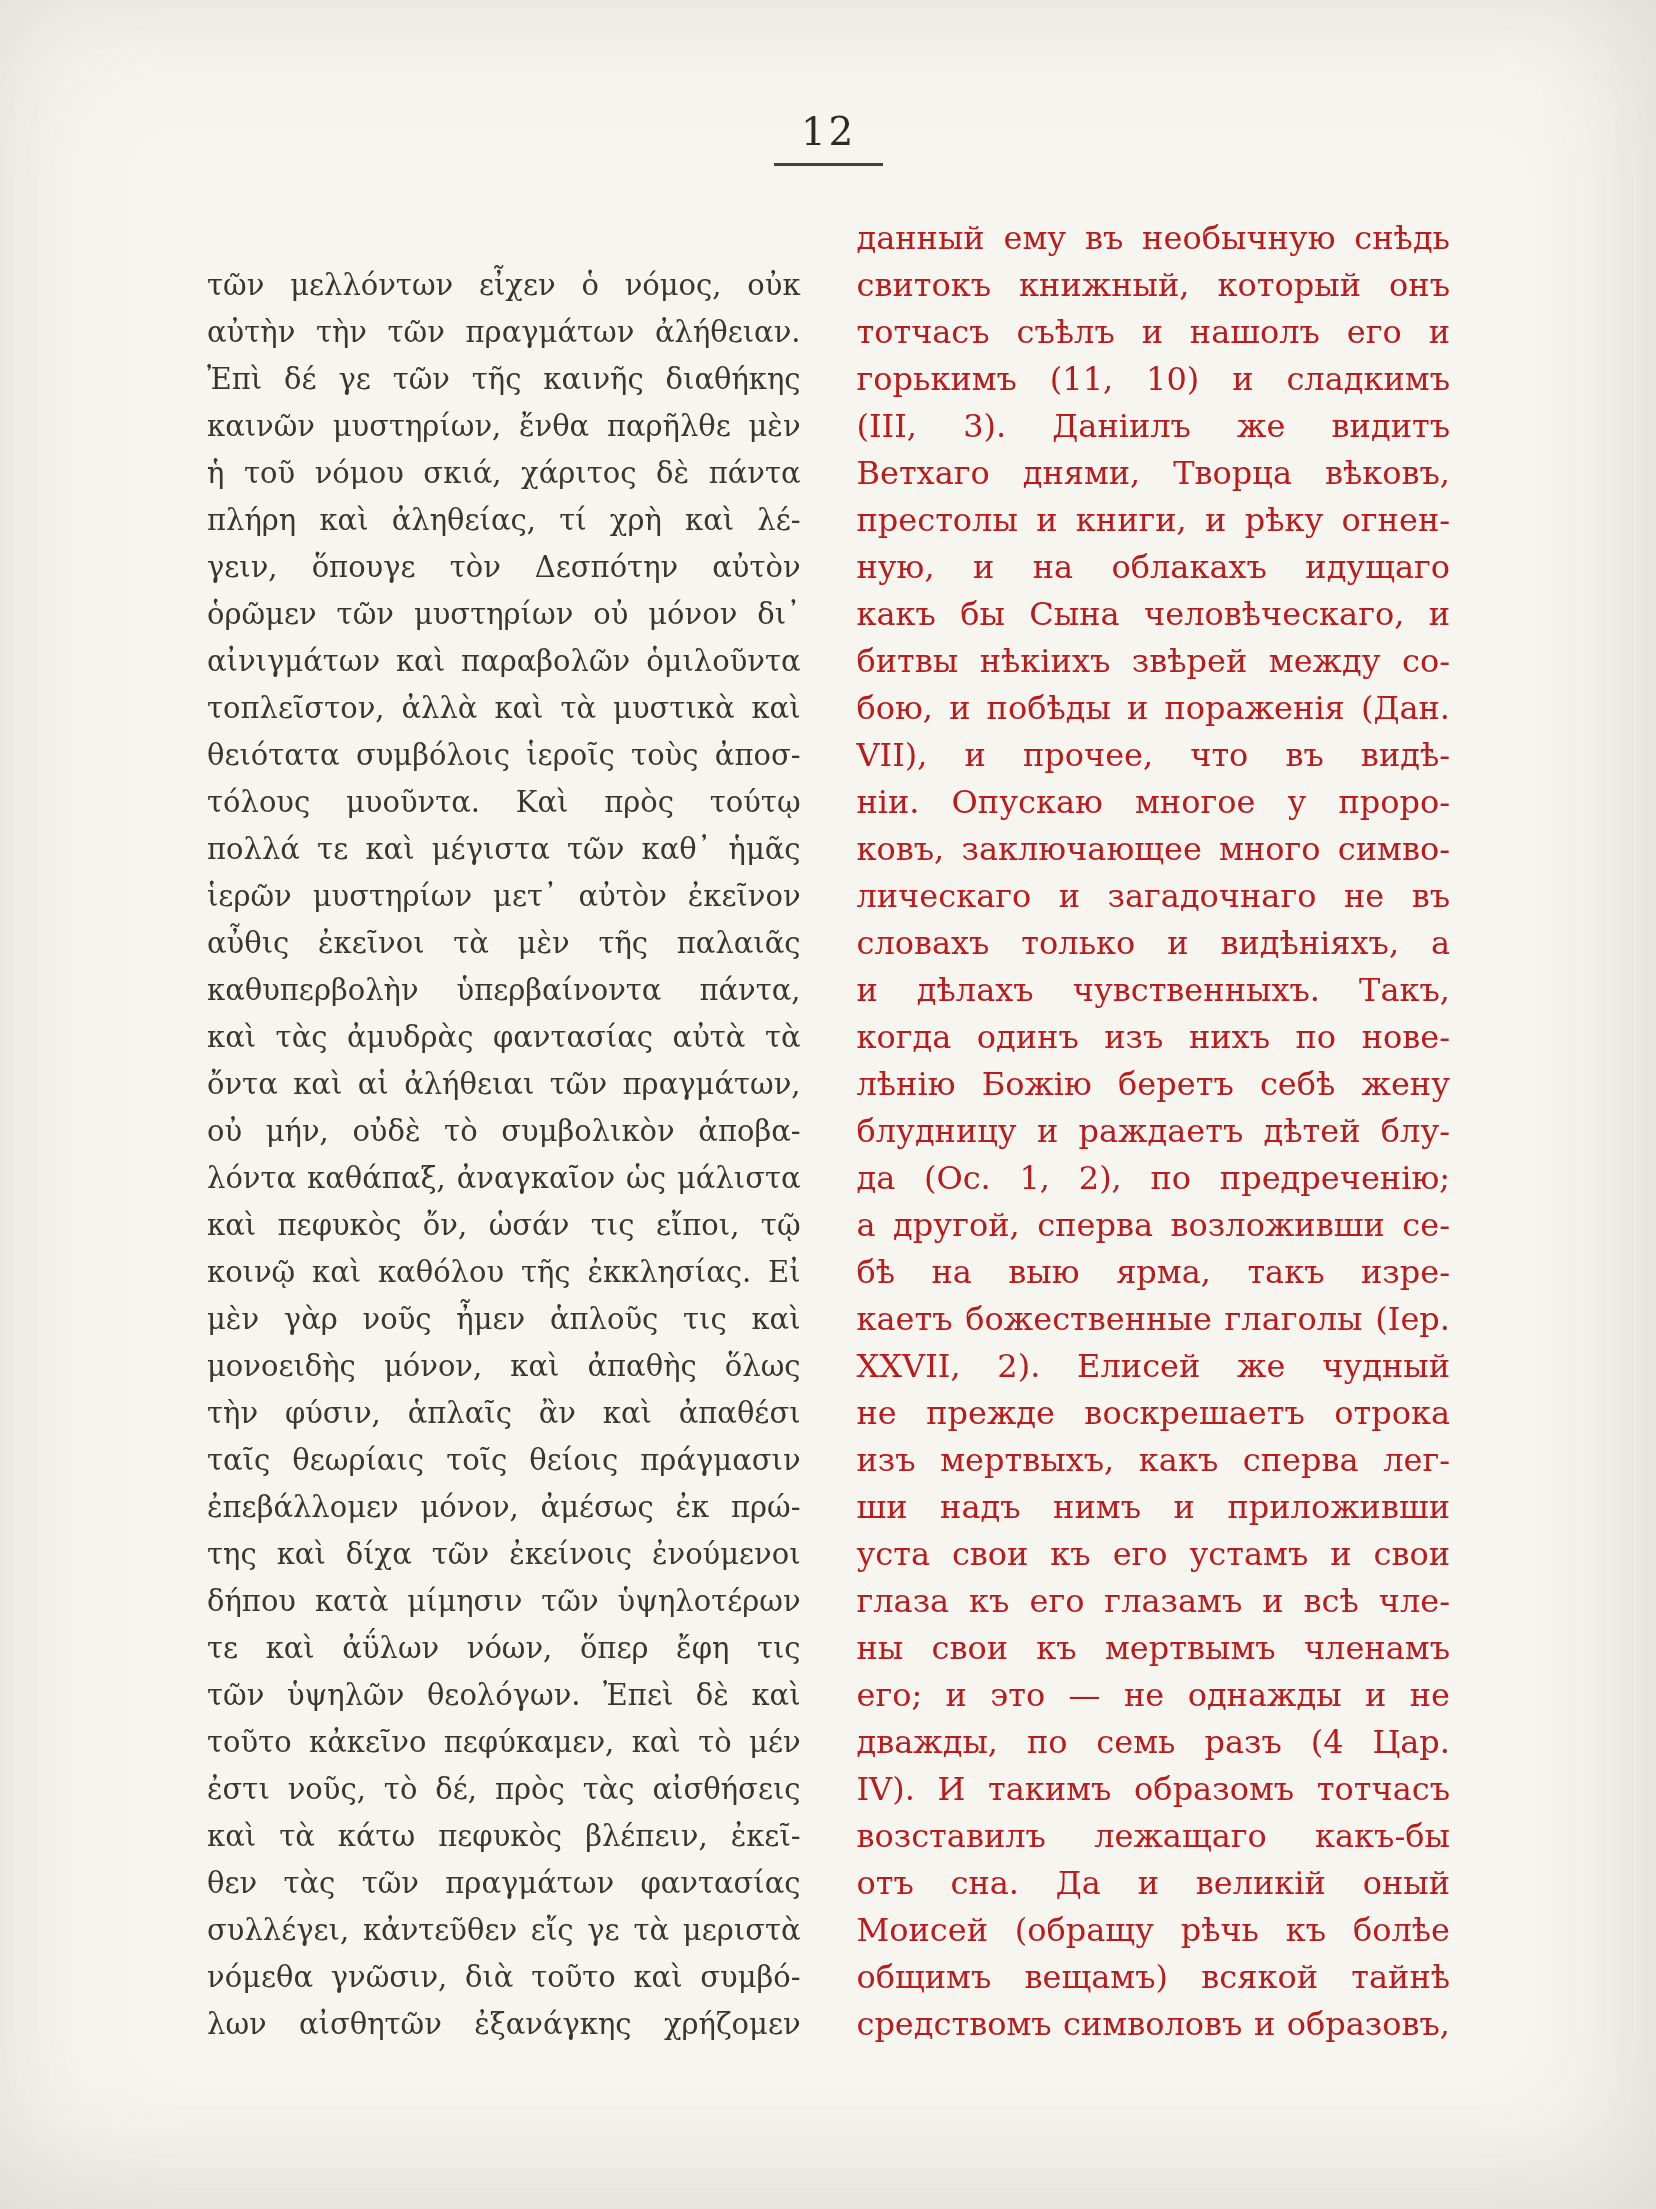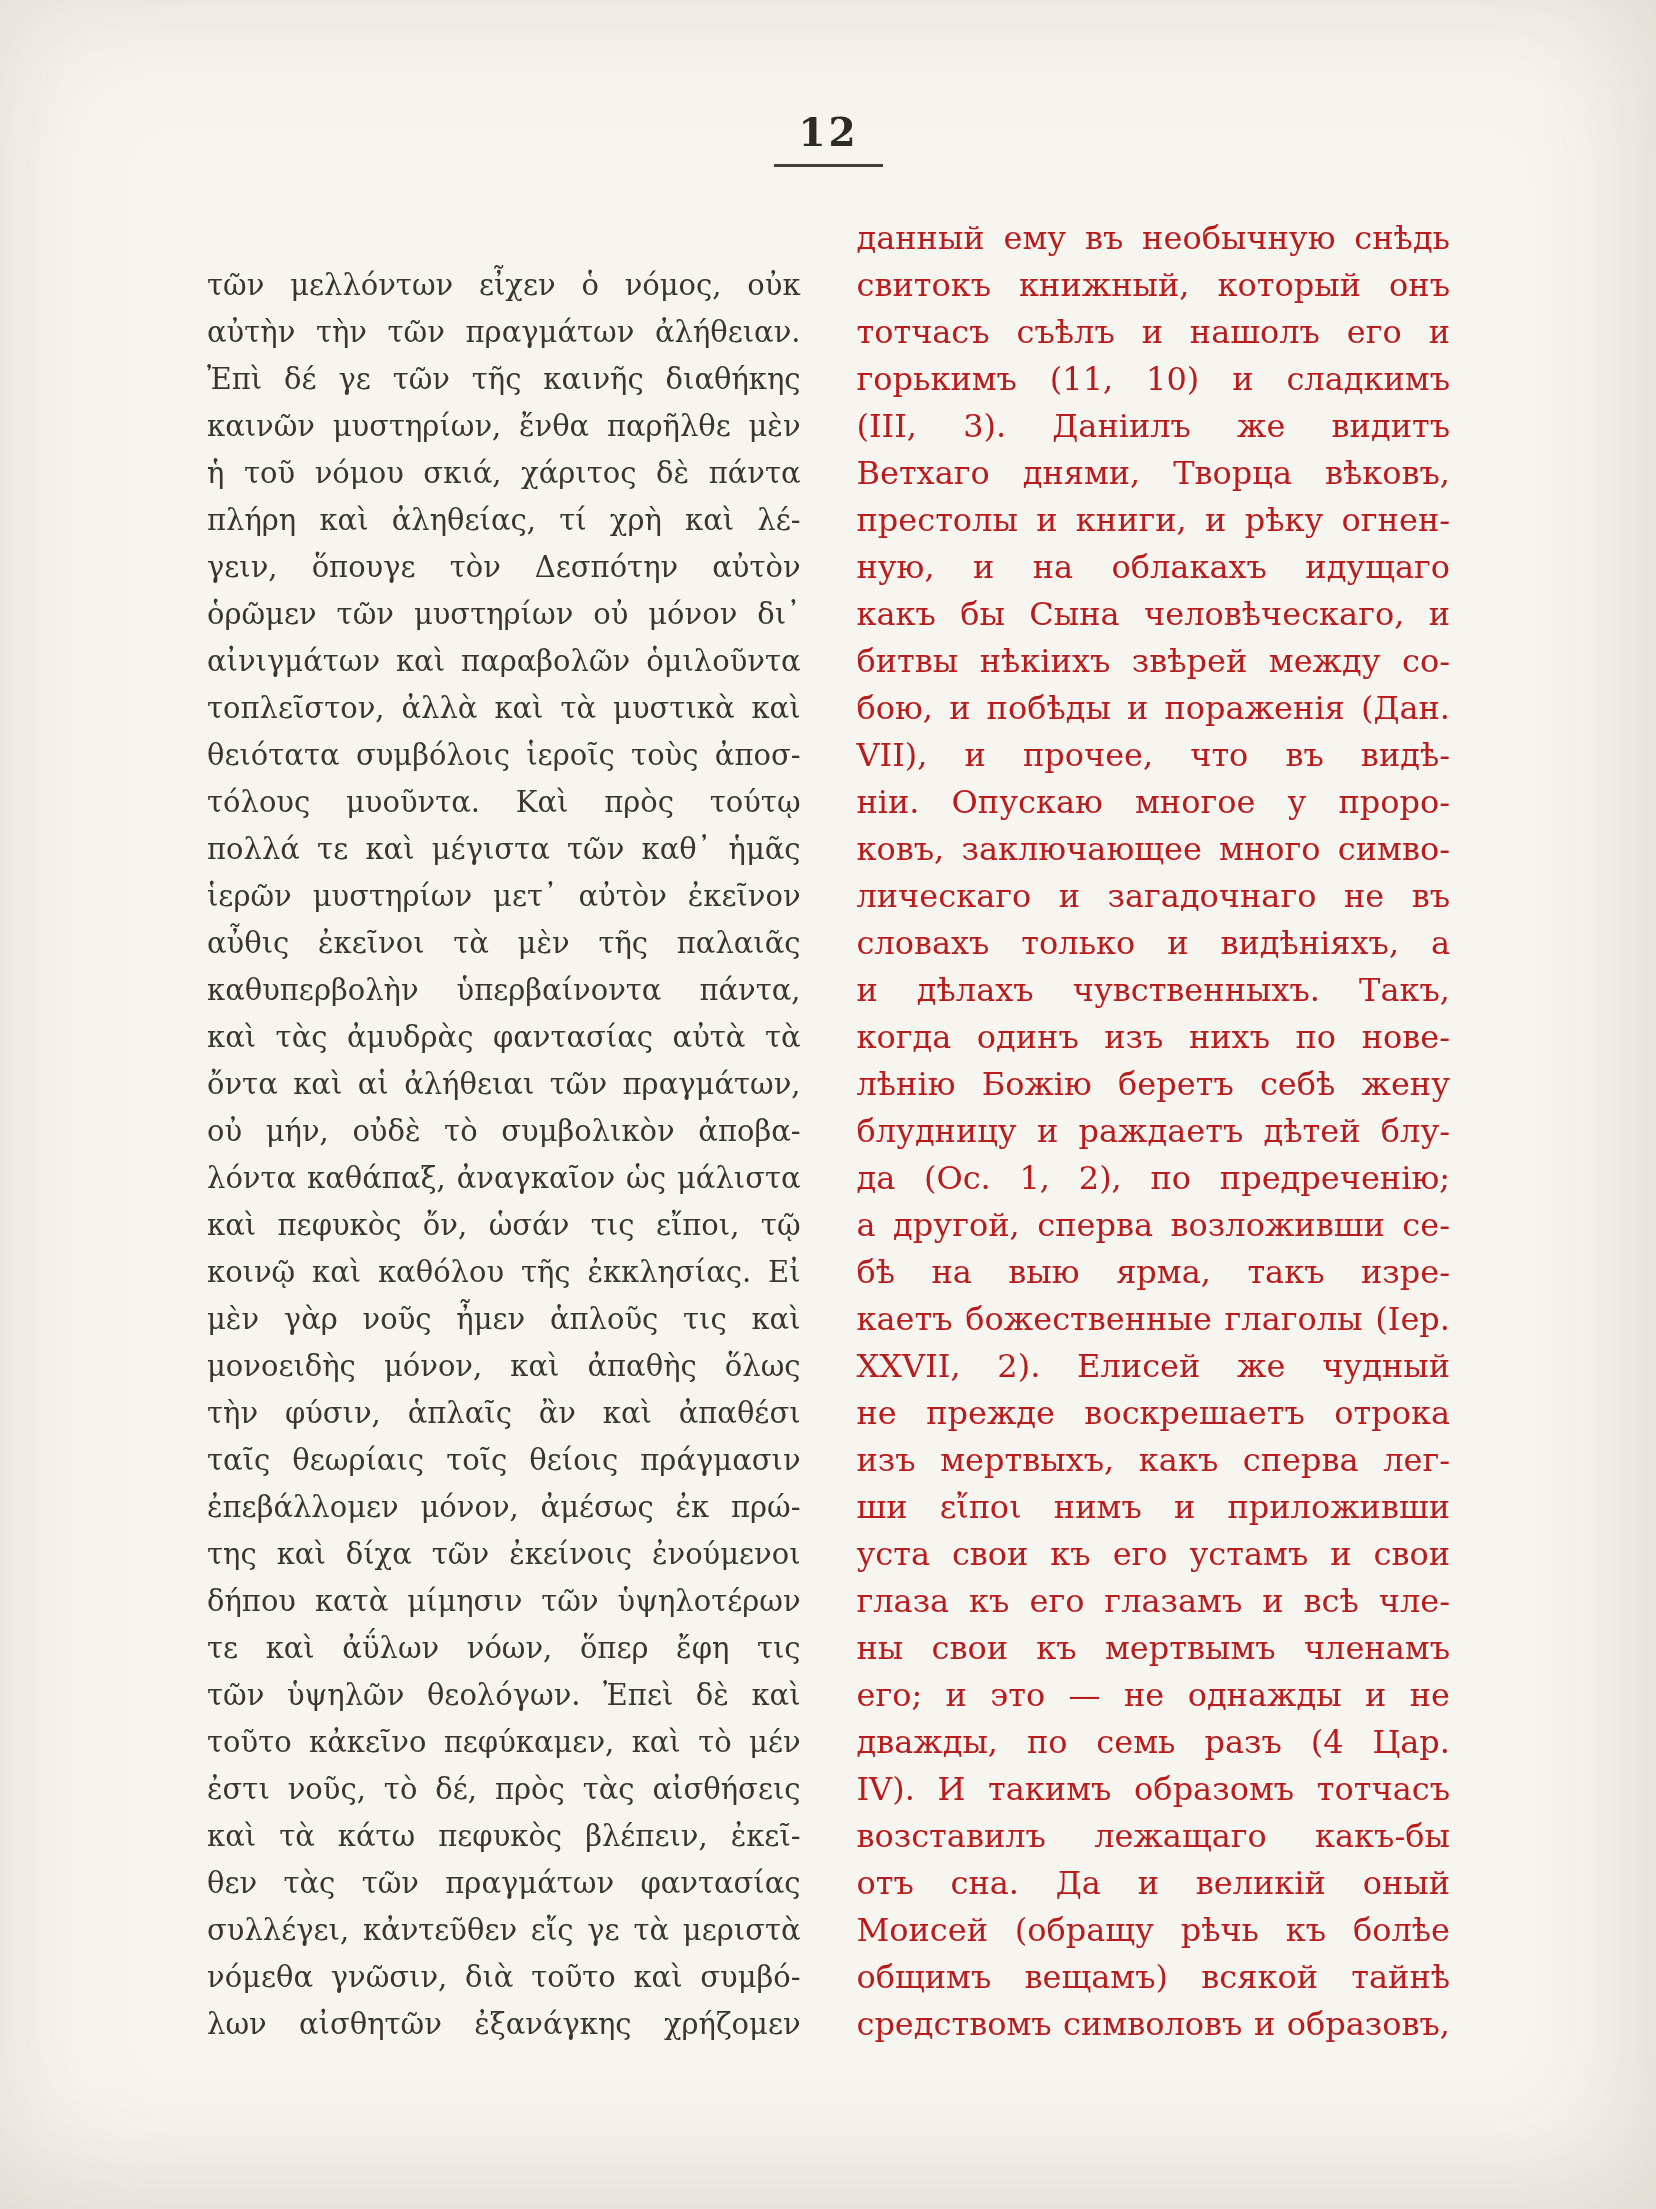--- a/index.html
+++ b/index.html
@@ -26,21 +26,21 @@
   }
   .page-header {
     position: absolute;
     top: 109px;
     left: 0;
     width: 100%;
     text-align: center;
   }
   .page-number {
     font-size: 39px;
-    font-weight: bold;
+    font-weight: normal;
     letter-spacing: 2.8px;
     color: #2e2a25;
   }
   .page-number-rule {
     width: 109px;
     height: 2.8px;
     background: #45403a;
     margin: 9.3px auto 0 auto;
   }
   .columns {
@@ -148,21 +148,21 @@
         <div class="line">когда одинъ изъ нихъ по нове-</div>
         <div class="line">лѣнію Божію беретъ себѣ жену</div>
         <div class="line">блудницу и раждаетъ дѣтей блу-</div>
         <div class="line">да (Ос. 1, 2), по предреченію;</div>
         <div class="line">а другой, сперва возложивши се-</div>
         <div class="line">бѣ на выю ярма, такъ изре-</div>
         <div class="line">каетъ божественные глаголы (Іер.</div>
         <div class="line">XXVII, 2). Елисей же чудный</div>
         <div class="line">не прежде воскрешаетъ отрока</div>
         <div class="line">изъ мертвыхъ, какъ сперва лег-</div>
-        <div class="line">ши εἴποι нимъ и приложивши</div>
+        <div class="line">ши надъ нимъ и приложивши</div>
         <div class="line">уста свои къ его устамъ и свои</div>
         <div class="line">глаза къ его глазамъ и всѣ чле-</div>
         <div class="line">ны свои къ мертвымъ членамъ</div>
         <div class="line">его; и это — не однажды и не</div>
         <div class="line">дважды, по семь разъ (4 Цар.</div>
         <div class="line">IV). И такимъ образомъ тотчасъ</div>
         <div class="line">возставилъ лежащаго какъ-бы</div>
         <div class="line">отъ сна. Да и великій оный</div>
         <div class="line">Моисей (обращу рѣчь къ болѣе</div>
         <div class="line">общимъ вещамъ) всякой тайнѣ</div>

